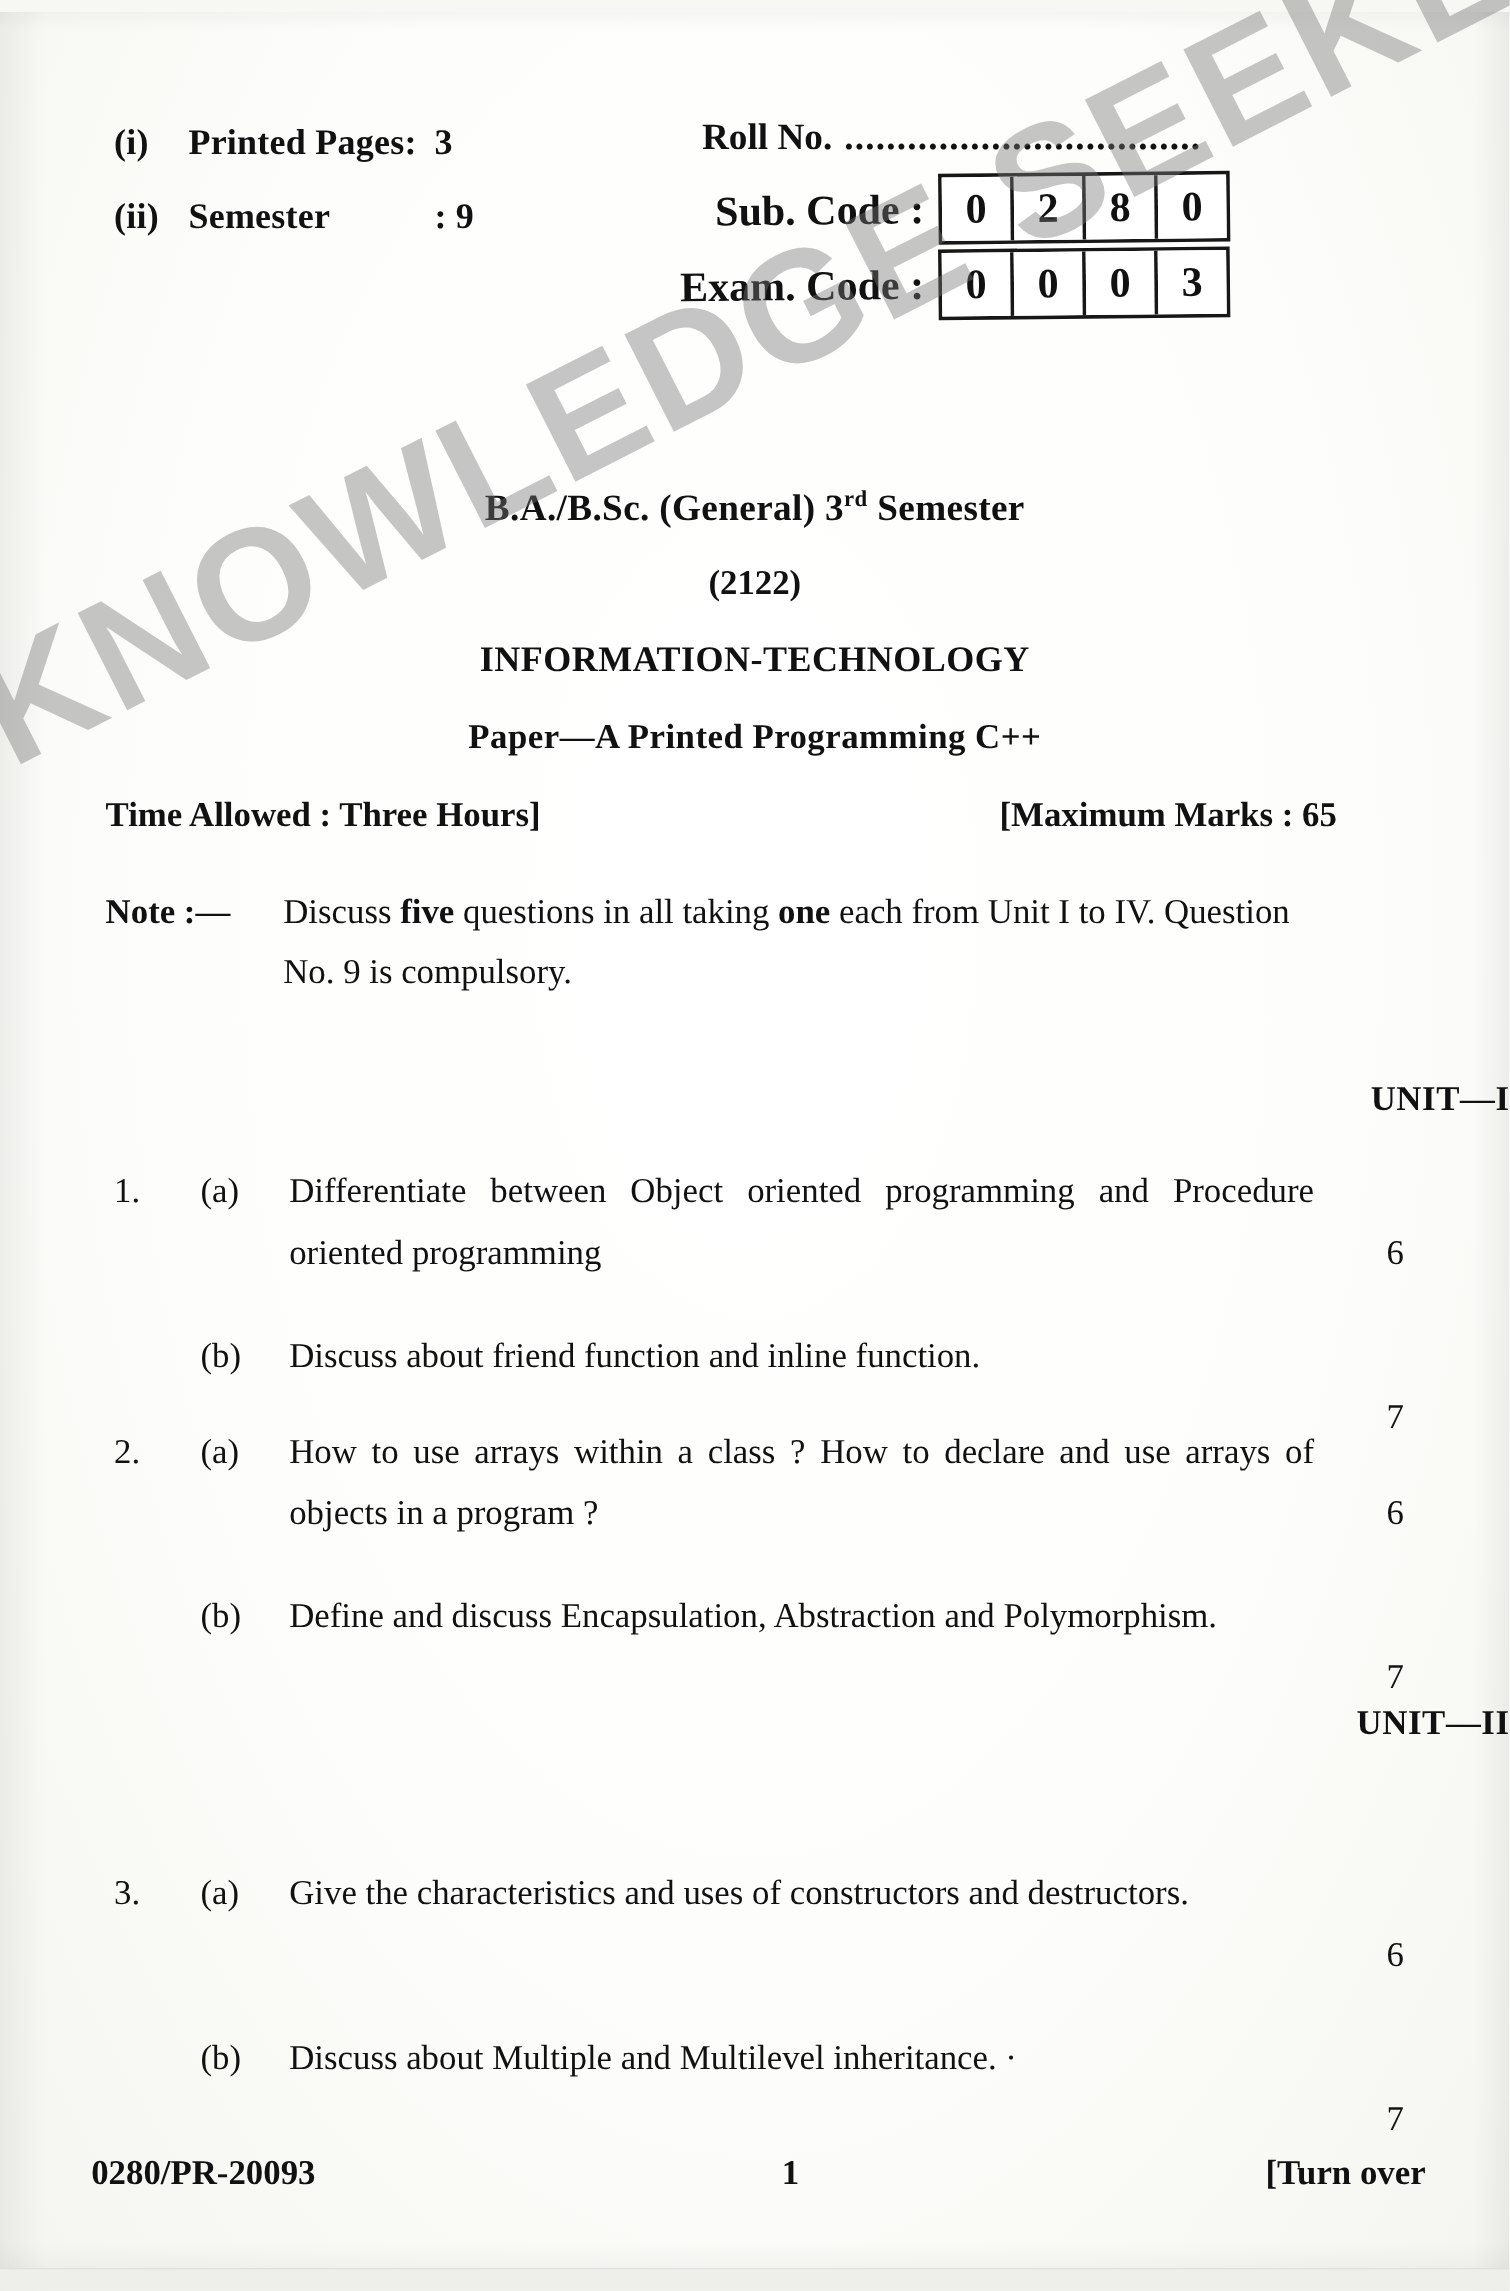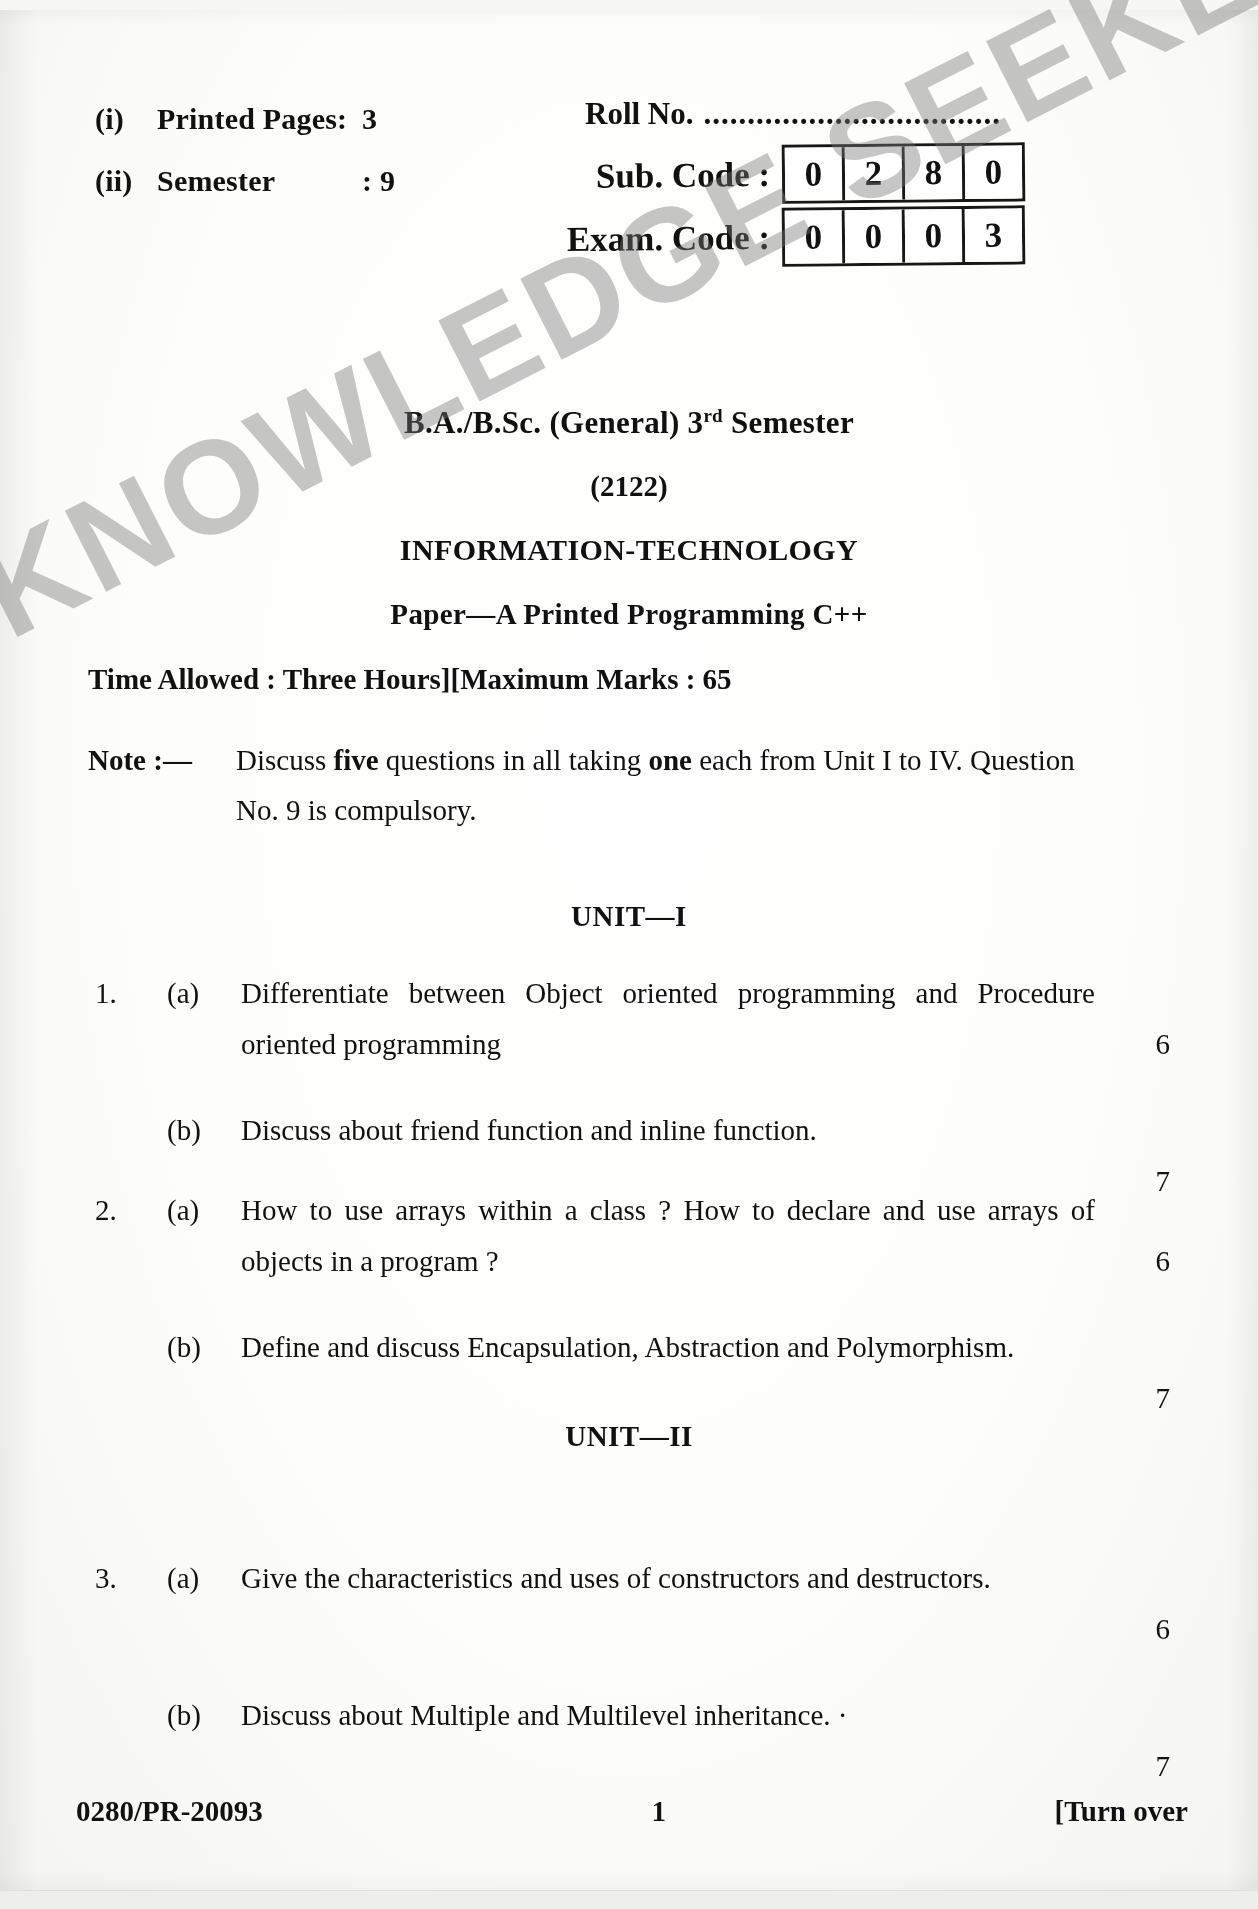--- a/index.html
+++ b/index.html
@@ -181,21 +181,21 @@
     font-weight: 700;
     letter-spacing: 0.4px;
   }
 
   .row-time {
     position: absolute;
     top: 663px;
     left: 88px;
     width: 1090px;
     display: flex;
-    justify-content: flex-start;
+    justify-content: space-between;
     font-size: 29px;
     font-weight: 700;
   }
   .row-time .maxmarks { margin-right: 64px; }
 
   .note {
     position: absolute;
     top: 735px;
     left: 88px;
     width: 1005px;
@@ -207,21 +207,21 @@
     font-weight: 700;
     width: 148px;
   }
   .note .nbody { margin-left: 148px; }
   .note b { font-weight: 700; }
 
   .unit {
     position: absolute;
     width: 1258px;
     left: 0;
-    text-align: center;
+    text-align: right;
     font-size: 29px;
     font-weight: 700;
     letter-spacing: 0.5px;
   }
   .unit-1 { top: 900px; }
   .unit-2 { top: 1420px; }
 
   .qlist { position: absolute; left: 0; width: 1258px; }
   .q {
     position: absolute;

